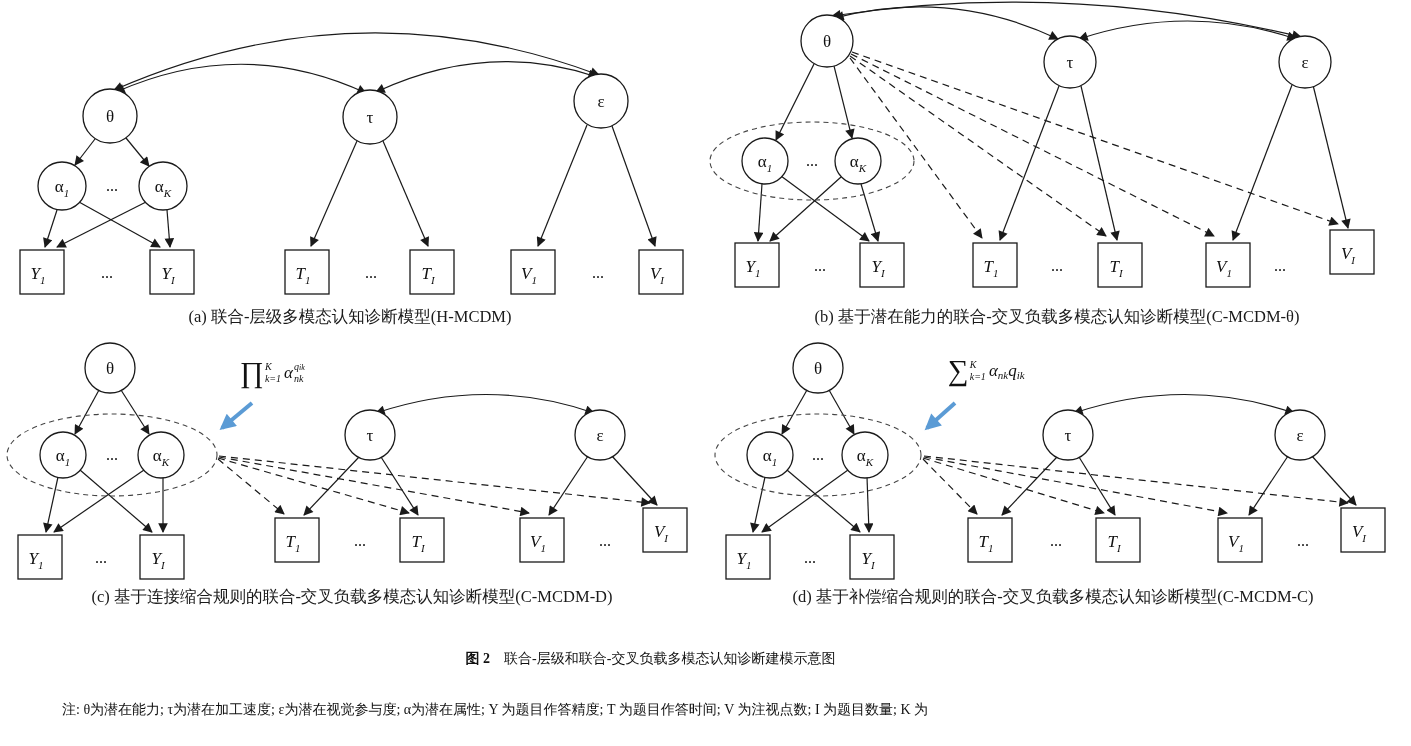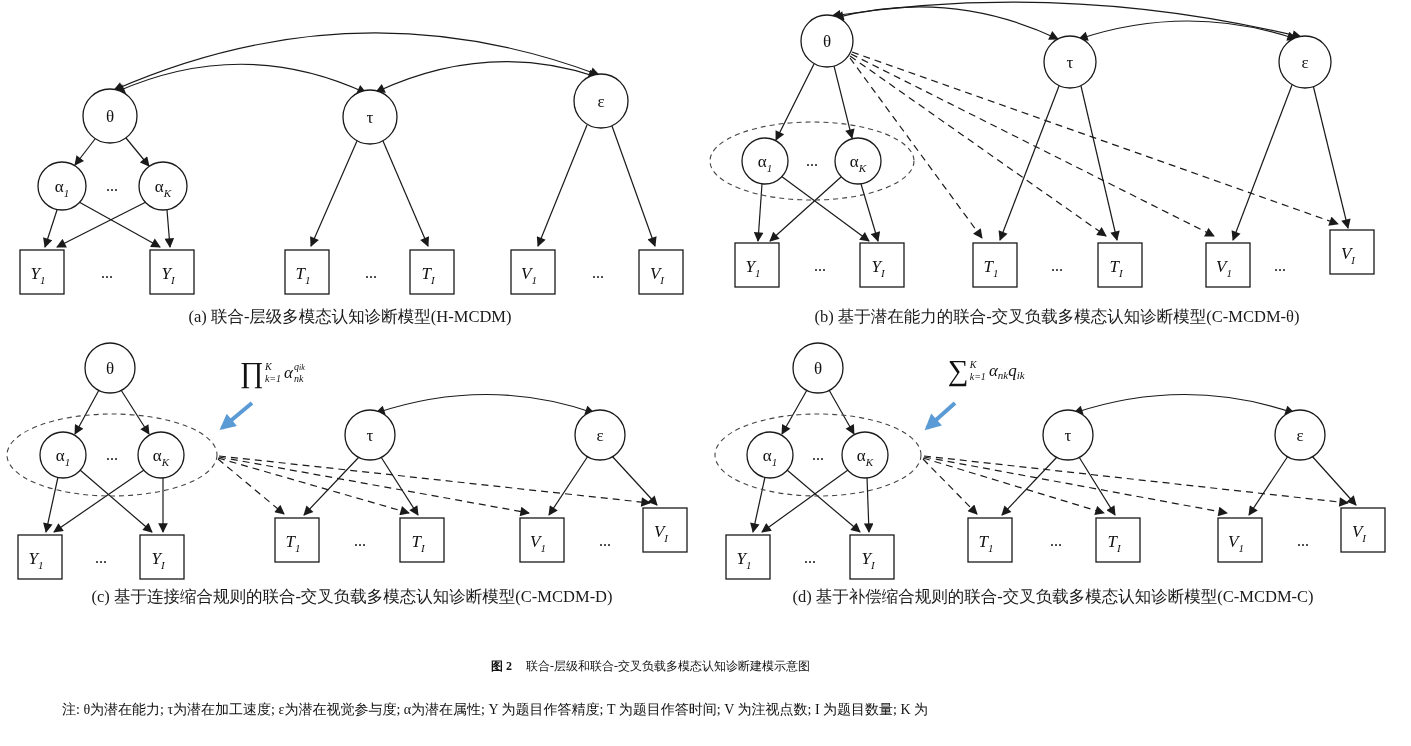--- a/index.html
+++ b/index.html
@@ -17,21 +17,21 @@
   svg .pcap{font-family:"Liberation Serif","DejaVu Serif",serif;font-size:16.5px;fill:#1a1a1a;}
   svg .blue{stroke:#5b9bd5;stroke-width:4;fill:none;}
   .formula{position:absolute;display:flex;align-items:center;color:#111;
            font-family:"Liberation Serif","DejaVu Serif",serif;}
   .f-op{font-size:29px;line-height:1;font-style:normal;}
   .f-lims{display:inline-flex;flex-direction:column;align-items:flex-start;justify-content:center;
           font-size:10px;font-style:italic;line-height:1.15;margin:0 3px 0 1px;}
   .f-var{font-size:17px;font-style:italic;line-height:1;}
   .f-isub{font-size:11px;font-style:italic;position:relative;top:4px;}
   .f-qsub{font-size:8px;font-style:italic;}
-  .figcap{position:absolute;left:0;top:650px;width:1301px;text-align:center;font-size:12px;margin-top:8px;}
+  .figcap{position:absolute;left:0;top:650px;width:1301px;text-align:center;font-size:14px;}
   .figcap .b{font-weight:bold;margin-right:14px;}
   .note{position:absolute;left:62px;top:700px;width:1330px;font-size:14px;line-height:1.45;}
 </style>
 </head>
 <body>
 
 <div class="page">
 
 <svg class="diagram" width="1411" height="625" viewBox="0 0 1411 625">
   <defs>

